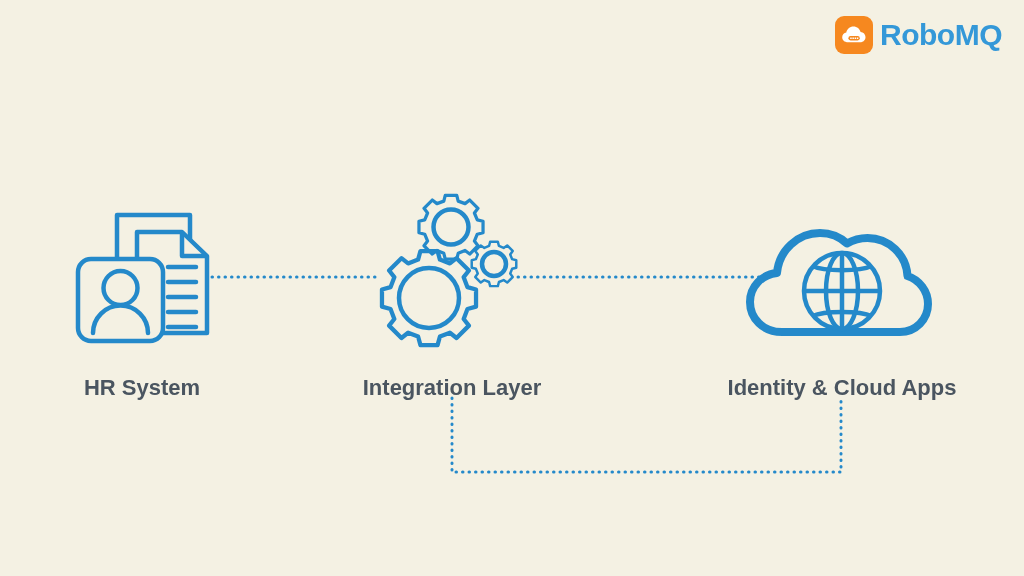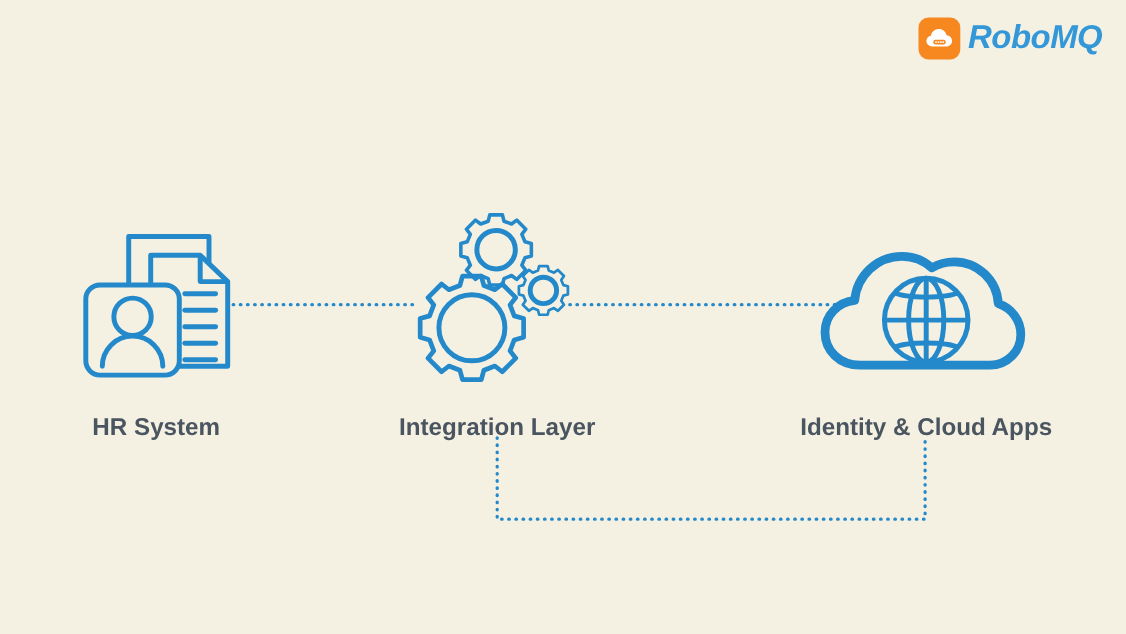--- a/index.html
+++ b/index.html
@@ -34,21 +34,20 @@
     height: 38px;
     border-radius: 9px;
     background: #F6881F;
     display: flex;
     align-items: center;
     justify-content: center;
   }
   .brand-name {
     font-size: 30px;
     font-weight: bold;
-    font-style: italic;
     color: #3498D8;
     letter-spacing: -0.5px;
     line-height: 1;
   }
 
   
   .title {
     position: absolute;
     left: 57px;
     top: 72px;

